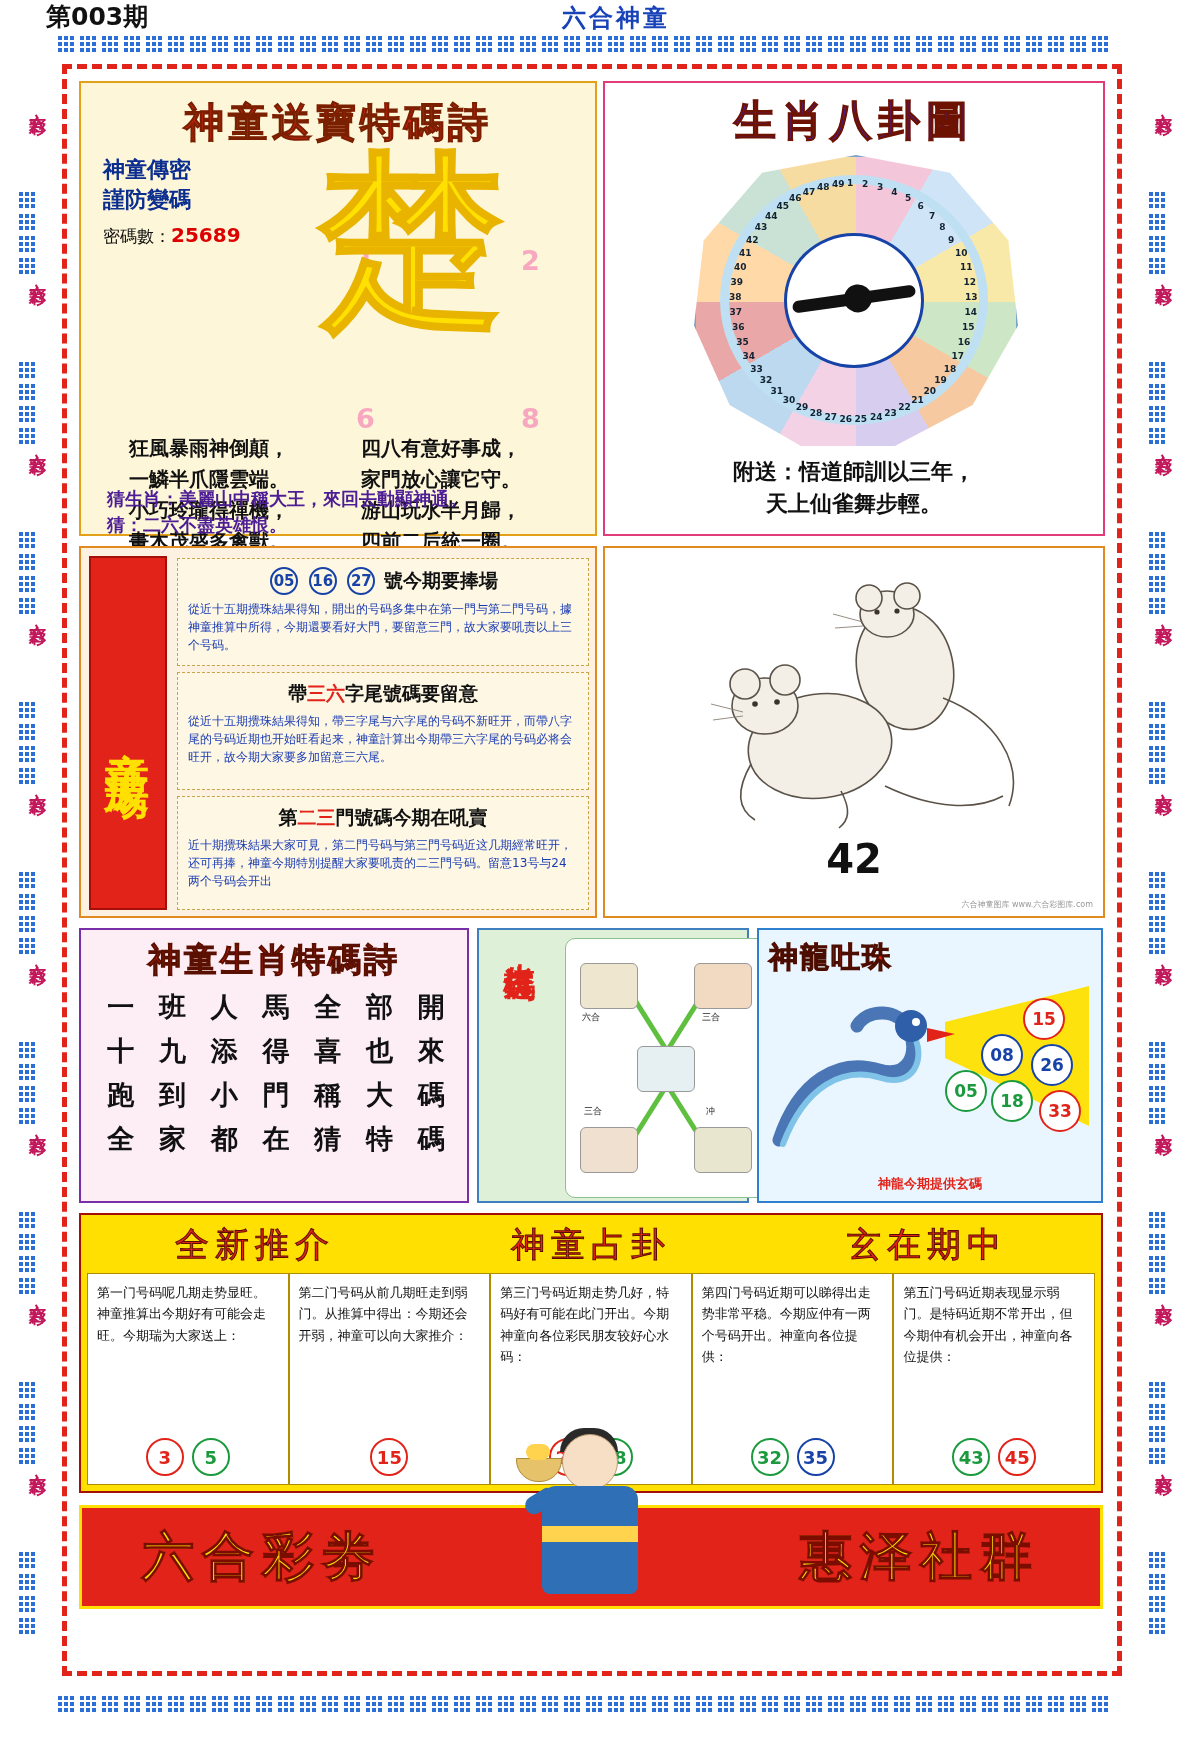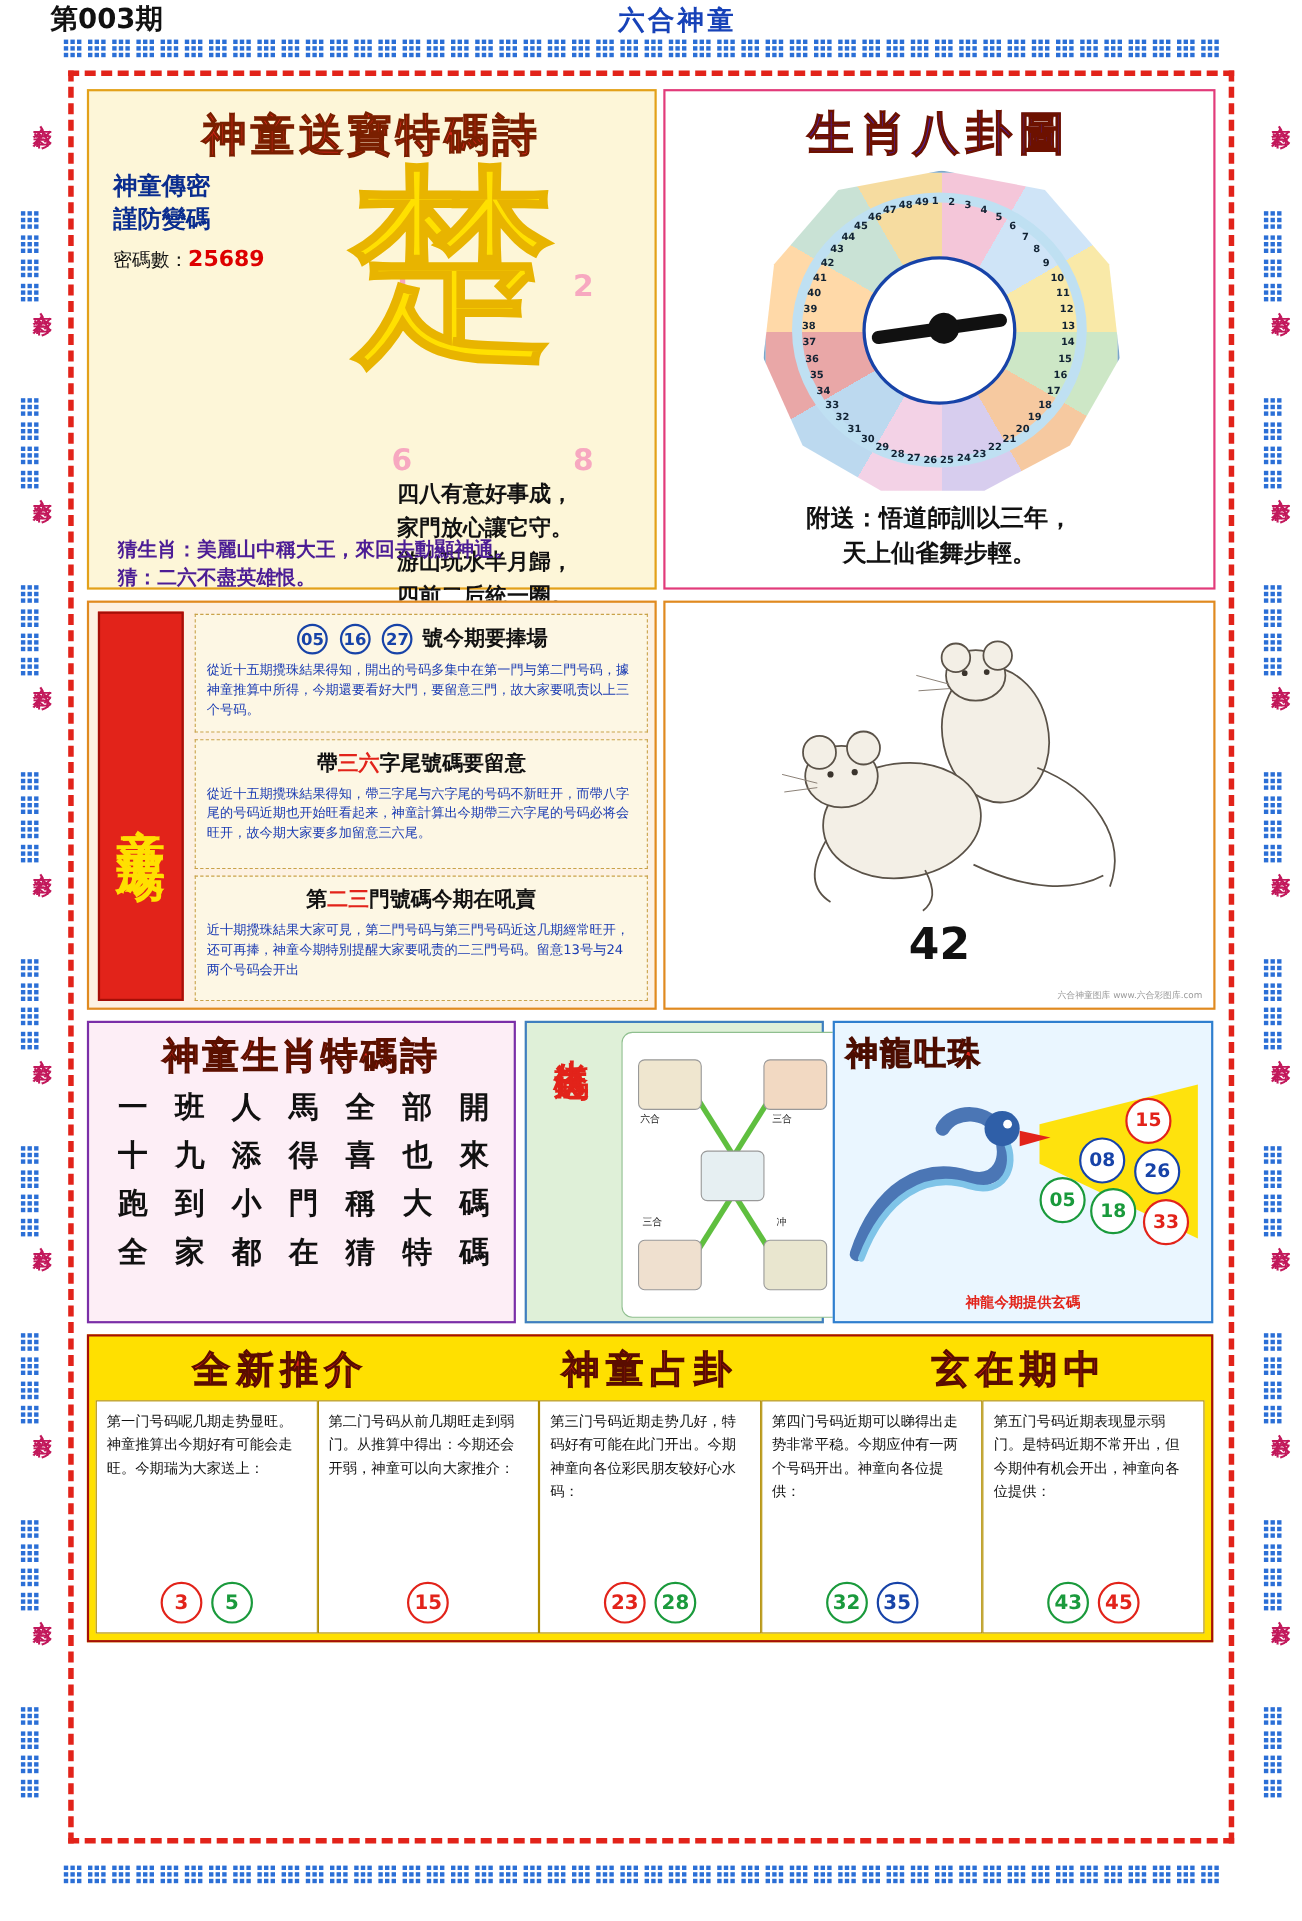--- a/index.html
+++ b/index.html
@@ -197,21 +197,21 @@
   
   .promo{
     position:absolute;left:12px;top:1144px;width:1024px;height:280px;
     background:#ffe000;border:2px solid #a50f08;box-sizing:border-box;
   }
   .promo-head{
     position:absolute;left:6px;top:6px;right:6px;height:48px;
     background:#ffe000;display:flex;align-items:center;justify-content:space-around;
   }
   .promo-head span{
-    font-size:34px;font-weight:bold;color:#e2231a;letter-spacing:6px;-webkit-text-stroke:1px #5a0d00;
+    font-size:34px;font-weight:normal;color:#e2231a;letter-spacing:6px;-webkit-text-stroke:1px #5a0d00;
   }
   .promo-cols{position:absolute;left:6px;top:58px;right:6px;bottom:6px;display:flex;gap:0;}
   .pcol{
     flex:1;background:#fff;border:1px solid #b08c00;box-sizing:border-box;
     position:relative;padding:8px 9px;
   }
   .pcol p{margin:0;font-size:13px;line-height:1.65;color:#111;}
   .pballs{position:absolute;left:0;right:0;bottom:8px;display:flex;justify-content:center;gap:8px;}
   .pball{
     width:34px;height:34px;border-radius:50%;display:flex;align-items:center;justify-content:center;
@@ -492,20 +492,26 @@
         <span data-interactable="false">密碼數：</span><b data-interactable="false">25689</b>
       </div>
 
       <div class="bignum" style="left:275px;top:160px;" data-interactable="false">1</div>
       <div class="bignum" style="left:440px;top:162px;" data-interactable="false">2</div>
       <div class="bignum" style="left:275px;top:320px;" data-interactable="false">6</div>
       <div class="bignum" style="left:440px;top:320px;" data-interactable="false">8</div>
 
       <div class="bigchar" data-interactable="false">楚</div>
 
+      <div class="verse" style="left:48px;top:350px;width:230px;" data-interactable="false">
+        <div data-interactable="false">狂風暴雨神倒顛，</div>
+        <div data-interactable="false">一鱗半爪隱雲端。</div>
+        <div data-interactable="false">小巧玲瓏得禪機，</div>
+        <div data-interactable="false">畫木茂盛多禽獸。</div>
+      </div>
       <div class="verse" style="left:280px;top:350px;width:230px;" data-interactable="false">
         <div data-interactable="false">四八有意好事成，</div>
         <div data-interactable="false">家門放心讓它守。</div>
         <div data-interactable="false">游山玩水半月歸，</div>
         <div data-interactable="false">四前二后統一圈。</div>
       </div>
 
       <div class="guess" style="top:404px;" data-interactable="false">猜生肖：美麗山中稱大王，來回去動顯神通。</div>
       <div class="guess" style="top:430px;" data-interactable="false">猜：二六不盡英雄恨。</div>
     </div>
@@ -751,15 +757,28 @@
           <div class="pcol" data-interactable="false">
             <p data-interactable="false">第五门号码近期表现显示弱门。是特码近期不常开出，但今期仲有机会开出，神童向各位提供：</p>
             <div class="pballs" data-interactable="false">
               <div class="pball" data-interactable="false" style="border-color: rgb(26, 154, 60); color: rgb(26, 154, 60);">43</div>
               <div class="pball" data-interactable="false" style="border-color: rgb(226, 35, 26); color: rgb(226, 35, 26);">45</div>
             </div>
           </div>
         </div>
     </div>
 
+    <div class="redbanner" data-interactable="false">
+      <span data-interactable="false">六合彩劵</span>
+      <span data-interactable="false">惠泽社群</span>
+      <div class="boy" data-interactable="false">
+        <div class="hair" data-interactable="false"></div>
+        <div class="head" data-interactable="false"></div>
+        <div class="body" data-interactable="false"></div>
+        <div class="sash" data-interactable="false"></div>
+        <div class="arm" data-interactable="false"></div>
+        <div class="bowl" data-interactable="false"></div>
+        <div class="gold" data-interactable="false"></div>
+      </div>
+    </div>
 
   </div>
 </div>
 
 </body></html>

